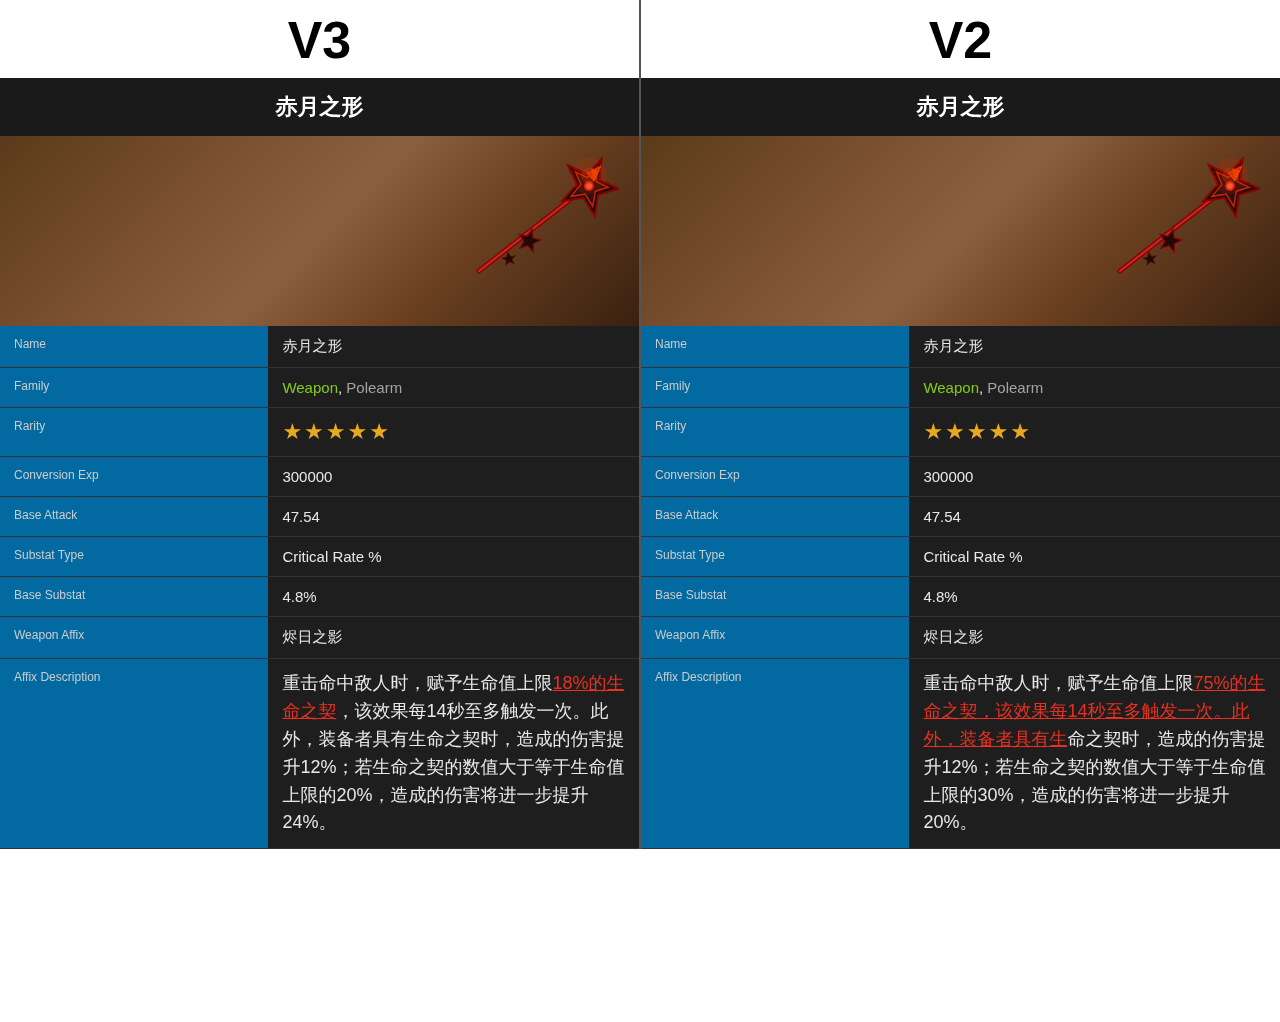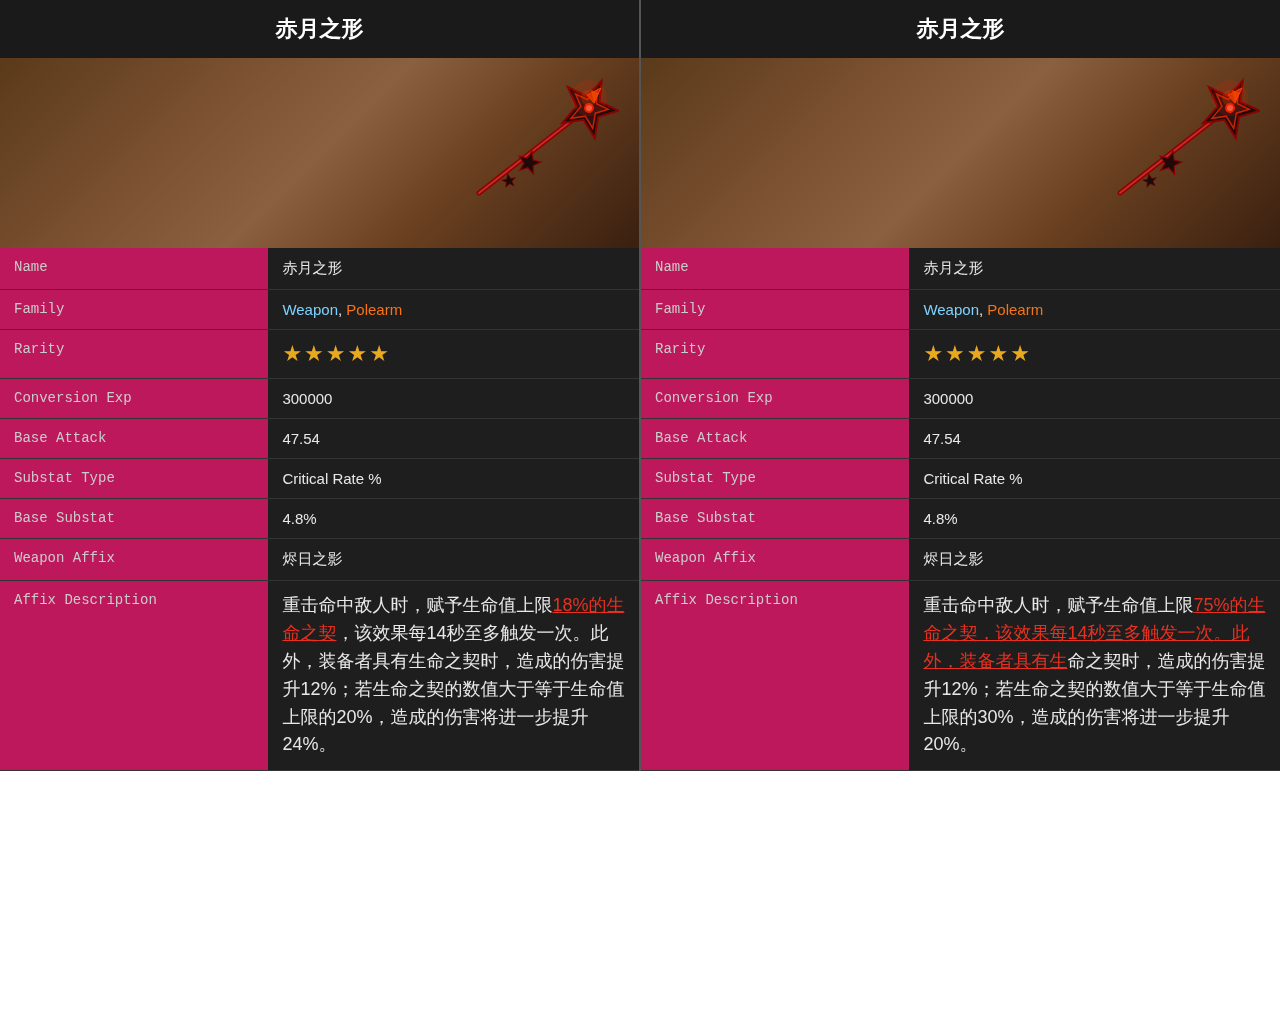--- a/index.html
+++ b/index.html
@@ -79,37 +79,36 @@
 
     .info-table td {
       padding: 11px 14px;
       font-size: 15px;
       vertical-align: top;
     }
 
     .info-table td:first-child {
       color: #ccc;
       width: 42%;
-      background: #be185d;
-      font-size: 14px;
-      font-family: Liberation Mono, monospace;
+      background: #0369a1;
+      font-size: 12px;
     }
 
     .info-table td:last-child {
       color: #e8e8e8;
       width: 58%;
       background: #1e1e1e;
     }
 
     .family-weapon {
-      color: #7dd3fc;
+      color: #84cc16;
       text-align: right;
     }
     .family-polearm {
-      color: #f97316;
+      color: #a3a3a3;
     }
 
     .stars {
       color: #e8a820;
       font-size: 22px;
       letter-spacing: 2px;
     }
 
     .affix-desc {
       color: #e8e8e8;
@@ -131,20 +130,26 @@
       flex: 1;
     }
     .weapon-name-cell:first-child {
       border-right: 2px solid #555;
     }
   </style>
 </head>
 <body>
 
 <div class="version-headers">
+  <div class="version-header">
+    <span>V3</span>
+  </div>
+  <div class="version-header">
+    <span>V2</span>
+  </div>
 </div>
 
 <div class="weapon-name-row">
   <div class="weapon-name-cell weapon-name-bar">
     <span>赤月之形</span>
   </div>
   <div class="weapon-name-cell weapon-name-bar">
     <span>赤月之形</span>
   </div>
 </div>

